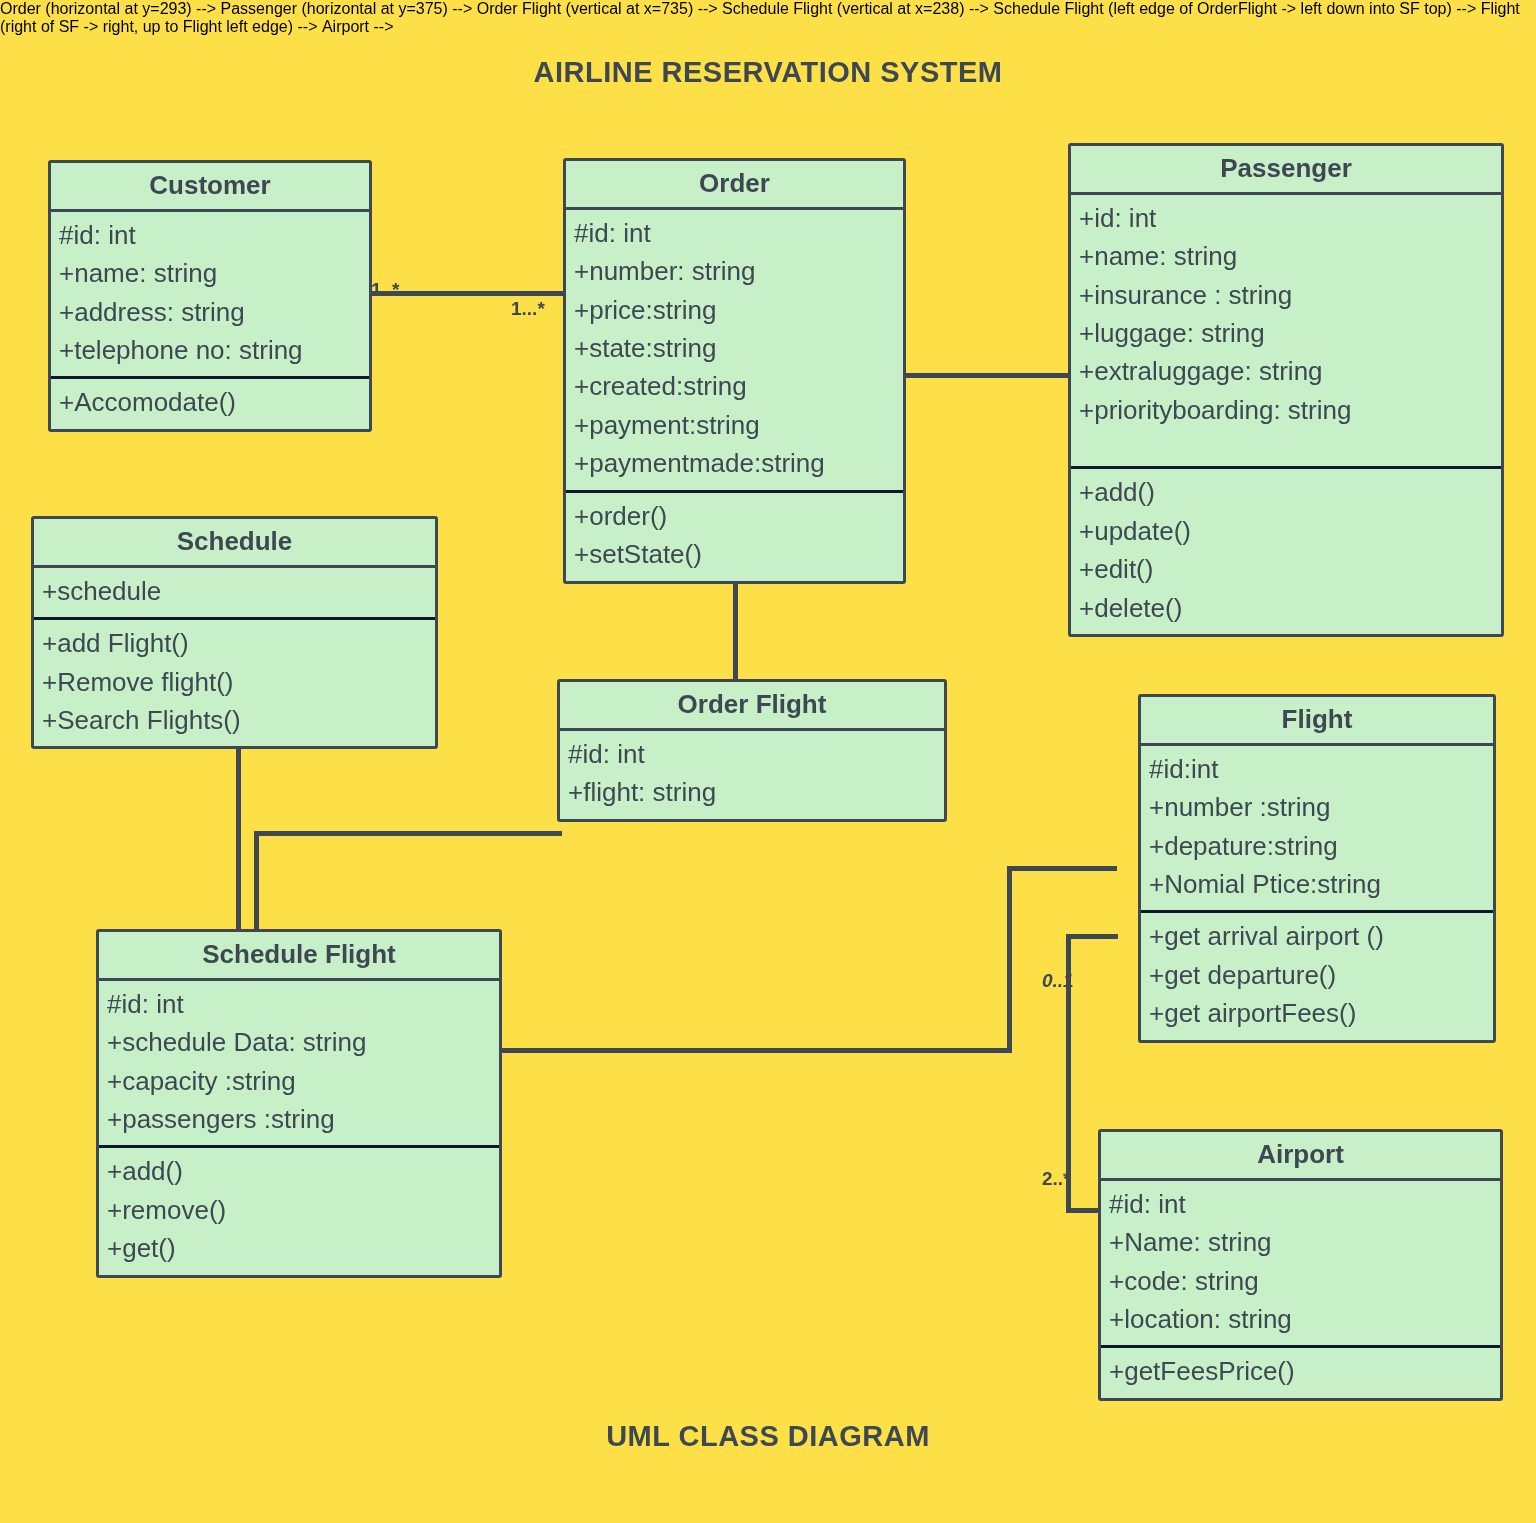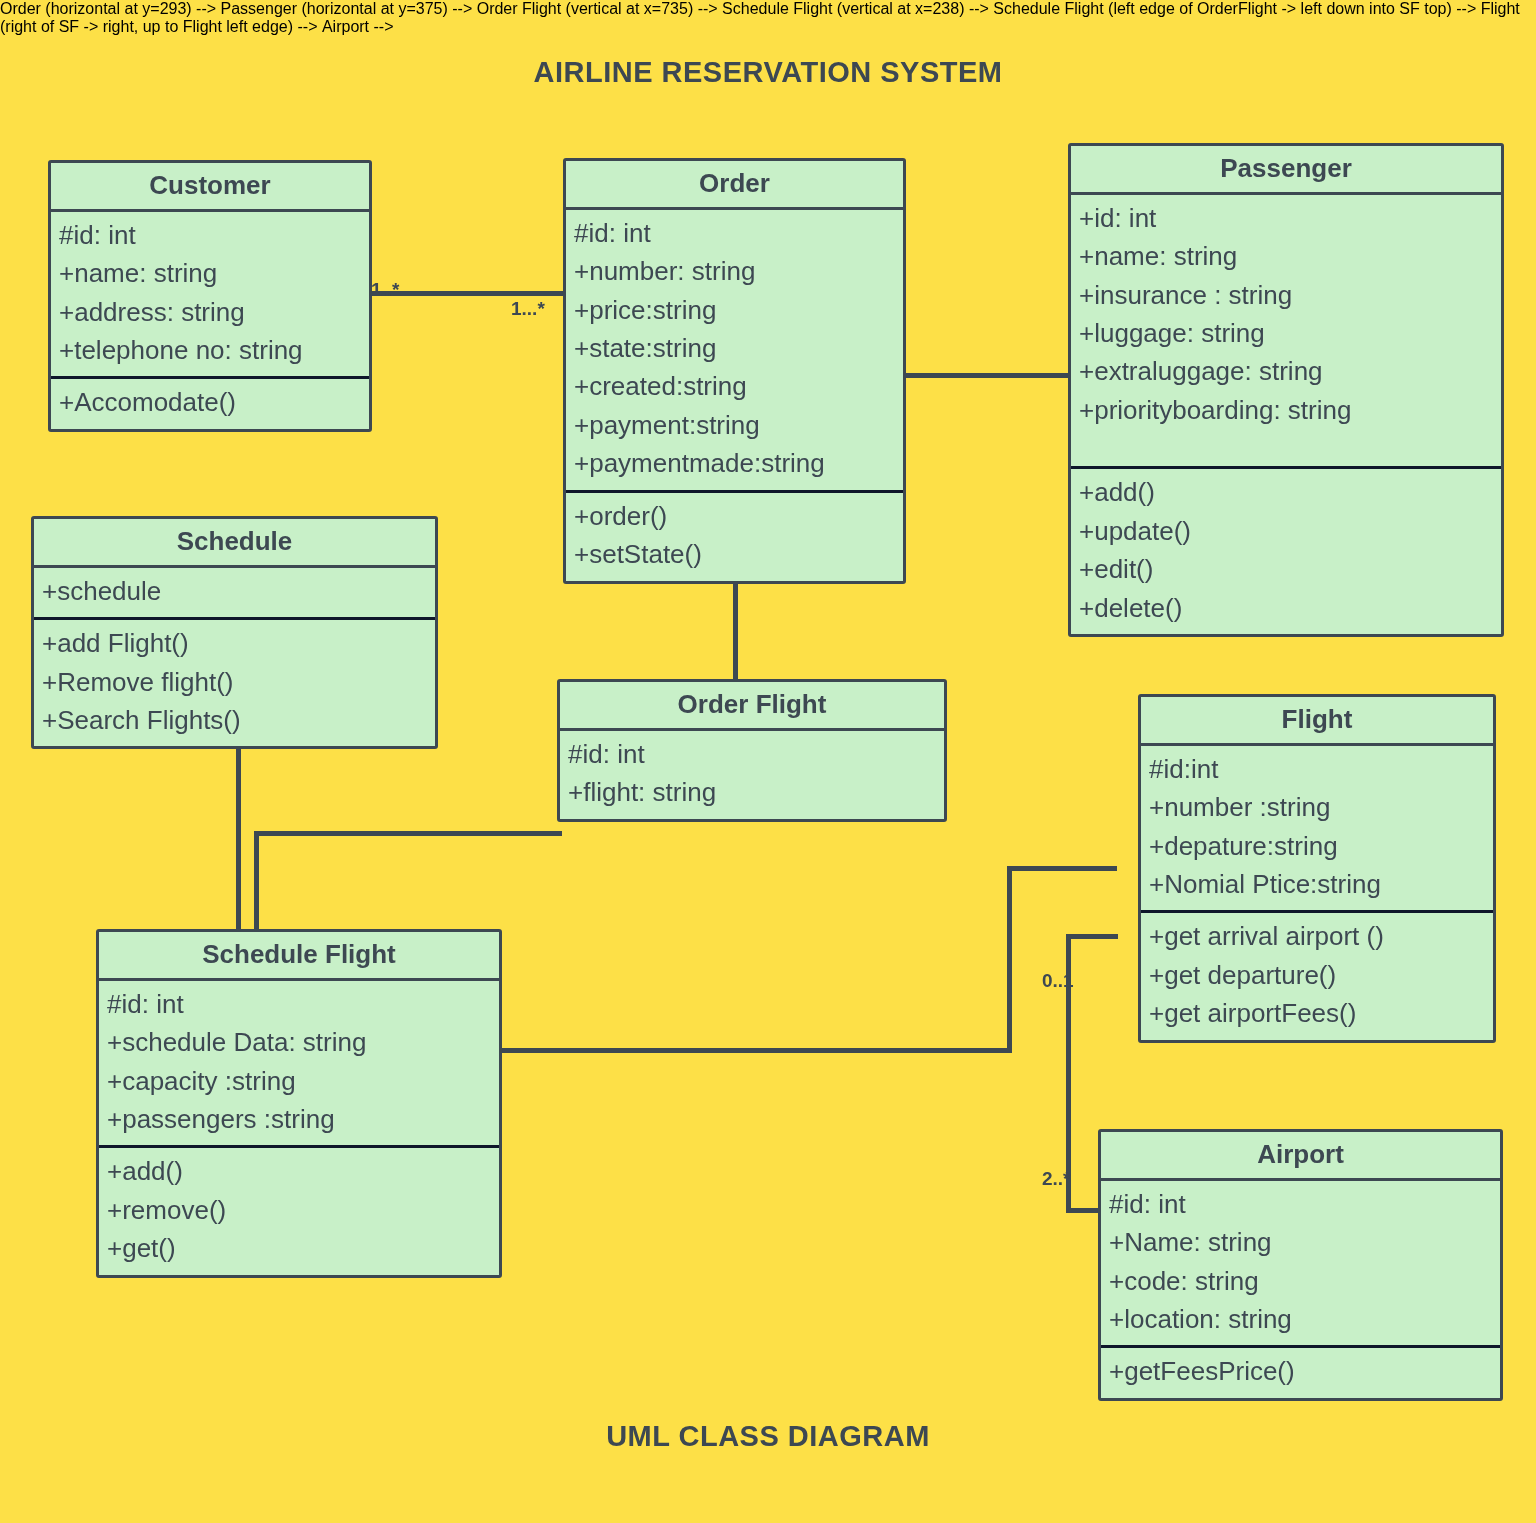--- a/index.html
+++ b/index.html
@@ -113,21 +113,21 @@
 
     Flight  (right of SF -&gt; right, up to Flight left edge) --&gt;
   <div class="conn conn-h" style="left:498px; top:1048px; width:512px;"></div>
   <div class="conn conn-v" style="left:1007px; top:866px; height:187px;"></div>
   <div class="conn conn-h" style="left:1007px; top:866px; width:110px;"></div>
 
     Airport --&gt;
   <div class="conn conn-h" style="left:1066px; top:934px; width:52px;"></div>
   <div class="conn conn-v" style="left:1066px; top:934px; height:278px;"></div>
   <div class="conn conn-h" style="left:1066px; top:1208px; width:48px;"></div>
-  <div class="mult-label" style="left:1042px; top:970px;">0..1</div>
+  <div class="mult-label" style="left:1042px; top:970px;font-style:italic;">0..1</div>
   <div class="mult-label" style="left:1042px; top:1168px;">2..*</div>
 
   
 
   
   <div class="uml-class" style="left:48px; top:160px; width:324px;">
     <div class="uml-name">Customer</div>
     <div class="uml-compartment">
       <div class="uml-row">#id: int</div>
       <div class="uml-row">+name: string</div>

